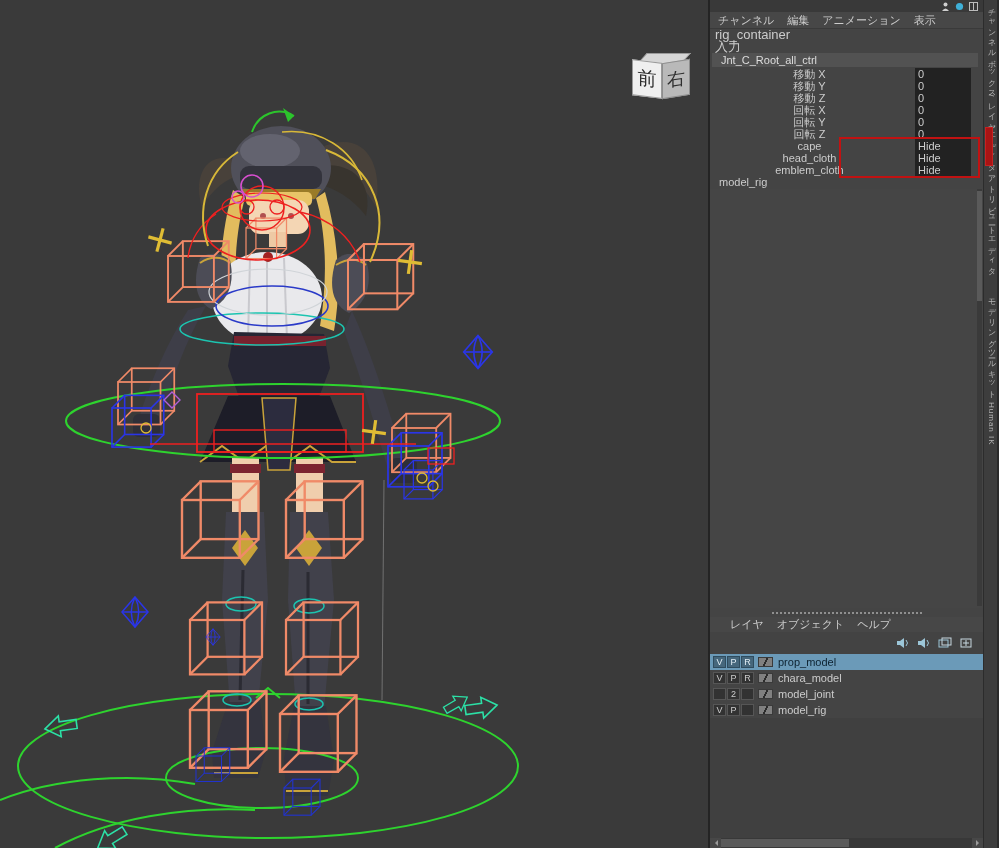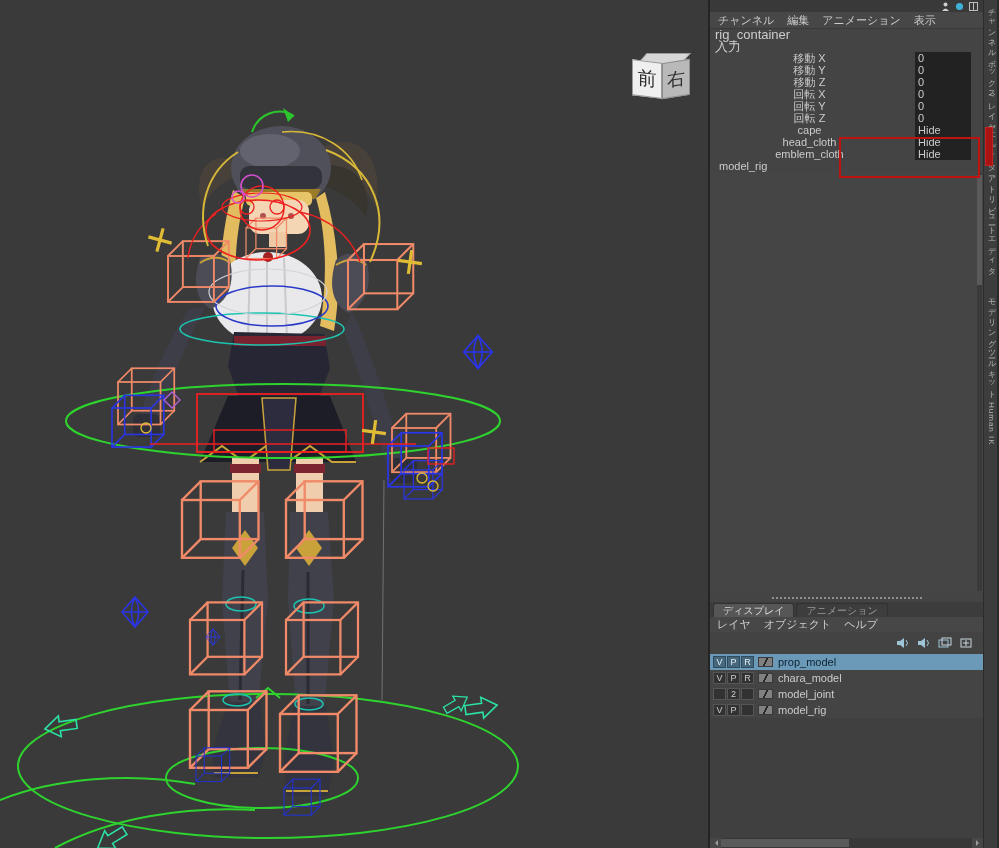--- a/index.html
+++ b/index.html
@@ -51,21 +51,21 @@
   .splitter{height:9px;background:#444;display:flex;align-items:center;justify-content:center;flex:none}
   .splitter .dots{width:150px;border-top:2px dotted #8f8f8f}
 
   
   .le-tabs{height:15px;background:#3c3c3c;display:flex;align-items:flex-end;gap:2px;
     padding-left:3px;flex:none}
   .le-tab{font-size:10px;padding:1px 9px 1px 9px;background:#3d3d3d;color:#9a9a9a;
     border:1px solid #323232;border-bottom:none;border-radius:3px 3px 0 0;line-height:11px}
   .le-tab.active{background:#565656;color:#ddd}
   .le-menu{height:15px;background:#474747;display:flex;gap:13px;align-items:flex-end;
-    padding-left:7px;font-size:11px;color:#ccc;flex:none}
+    padding-left:20px;font-size:11px;color:#ccc;flex:none}
   .le-iconrow{height:22px;background:#434343;display:flex;justify-content:flex-end;
     align-items:center;gap:7px;padding-right:10px;flex:none}
   .layer-list{flex:none}
   .layer-row{display:flex;align-items:center;height:16px;gap:1px;padding-left:3px;
     font-size:11px;color:#ccc}
   .layer-row.selected{background:#6b9ab8;color:#0d2230}
   .tog{width:13px;height:12px;background:#323232;border:1px solid #565656;color:#ccc;
     font-size:9px;display:flex;align-items:center;justify-content:center;flex:none}
   .layer-row.selected .tog{background:#46677c;border-color:#2f4c5e;color:#e2eef5}
   .swatch{width:15px;height:10px;margin:0 4px 0 3px;border:1px solid #3a3a3a;flex:none;
@@ -283,20 +283,21 @@
 
     <div class="cb-menu">
       <span>チャンネル</span>
       <span>編集</span>
       <span>アニメーション</span>
       <span>表示</span>
     </div>
 
     <div class="cb-label">rig_container</div>
     <div class="cb-label inp">入力</div>
+    <div class="cb-node">Jnt_C_Root_all_ctrl</div>
 
     <div class="attr-row">
       <div class="attr-label">移動 X</div>
       <div class="attr-value">0</div>
     </div>
     <div class="attr-row">
       <div class="attr-label">移動 Y</div>
       <div class="attr-value">0</div>
     </div>
     <div class="attr-row">
@@ -335,24 +336,20 @@
     <div class="cb-scroll">
       <div class="v-scrolltrack">
         <div class="v-scrollthumb"></div>
       </div>
     </div>
 
     <div class="splitter">
       <div class="dots"></div>
     </div>
 
-    <div class="le-tabs">
-      <div class="le-tab active">ディスプレイ</div>
-      <div class="le-tab">アニメーション</div>
-    </div>
 
     <div class="le-menu">
       <span>レイヤ</span>
       <span>オブジェクト</span>
       <span>ヘルプ</span>
     </div>
 
     <div class="le-iconrow">
       <svg width="14" height="12">
         <path d="M1 4 H4 L8 1 V11 L4 8 H1 Z" fill="#9cc6d8"></path>

